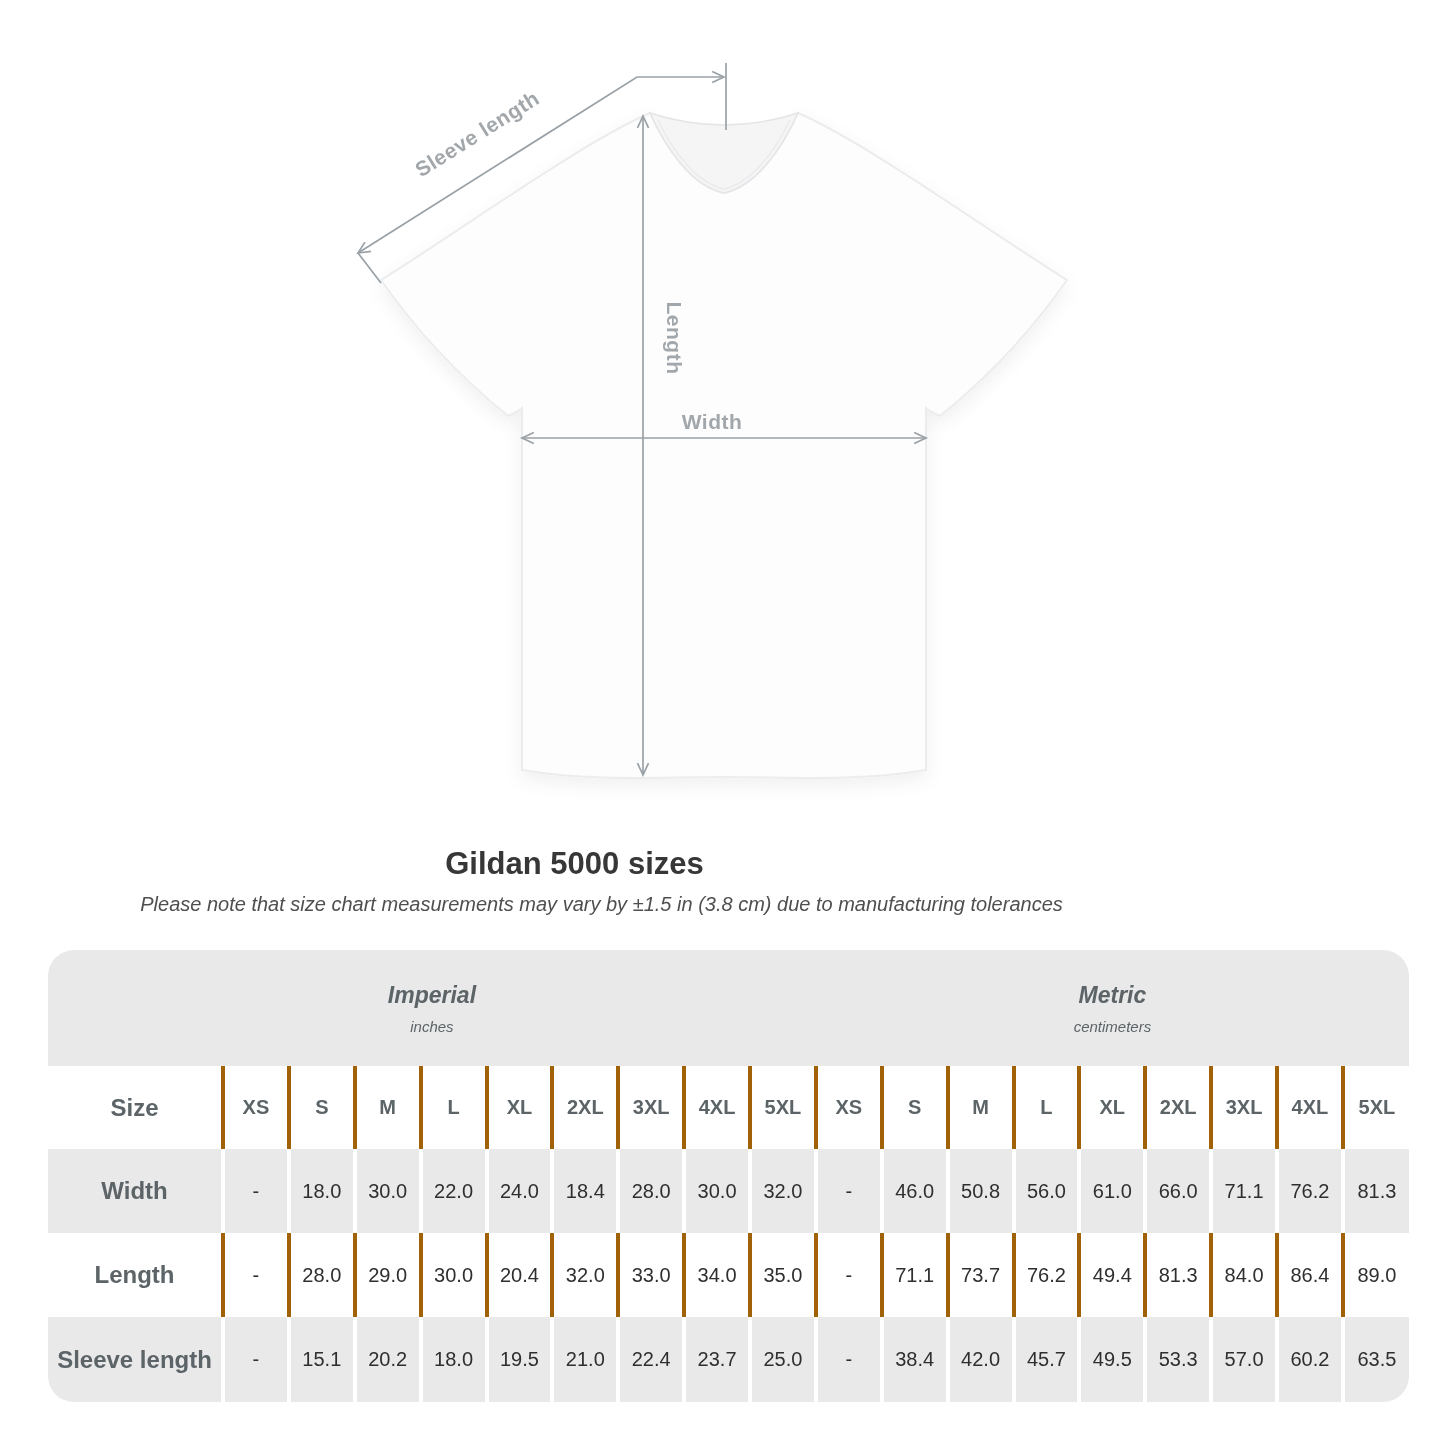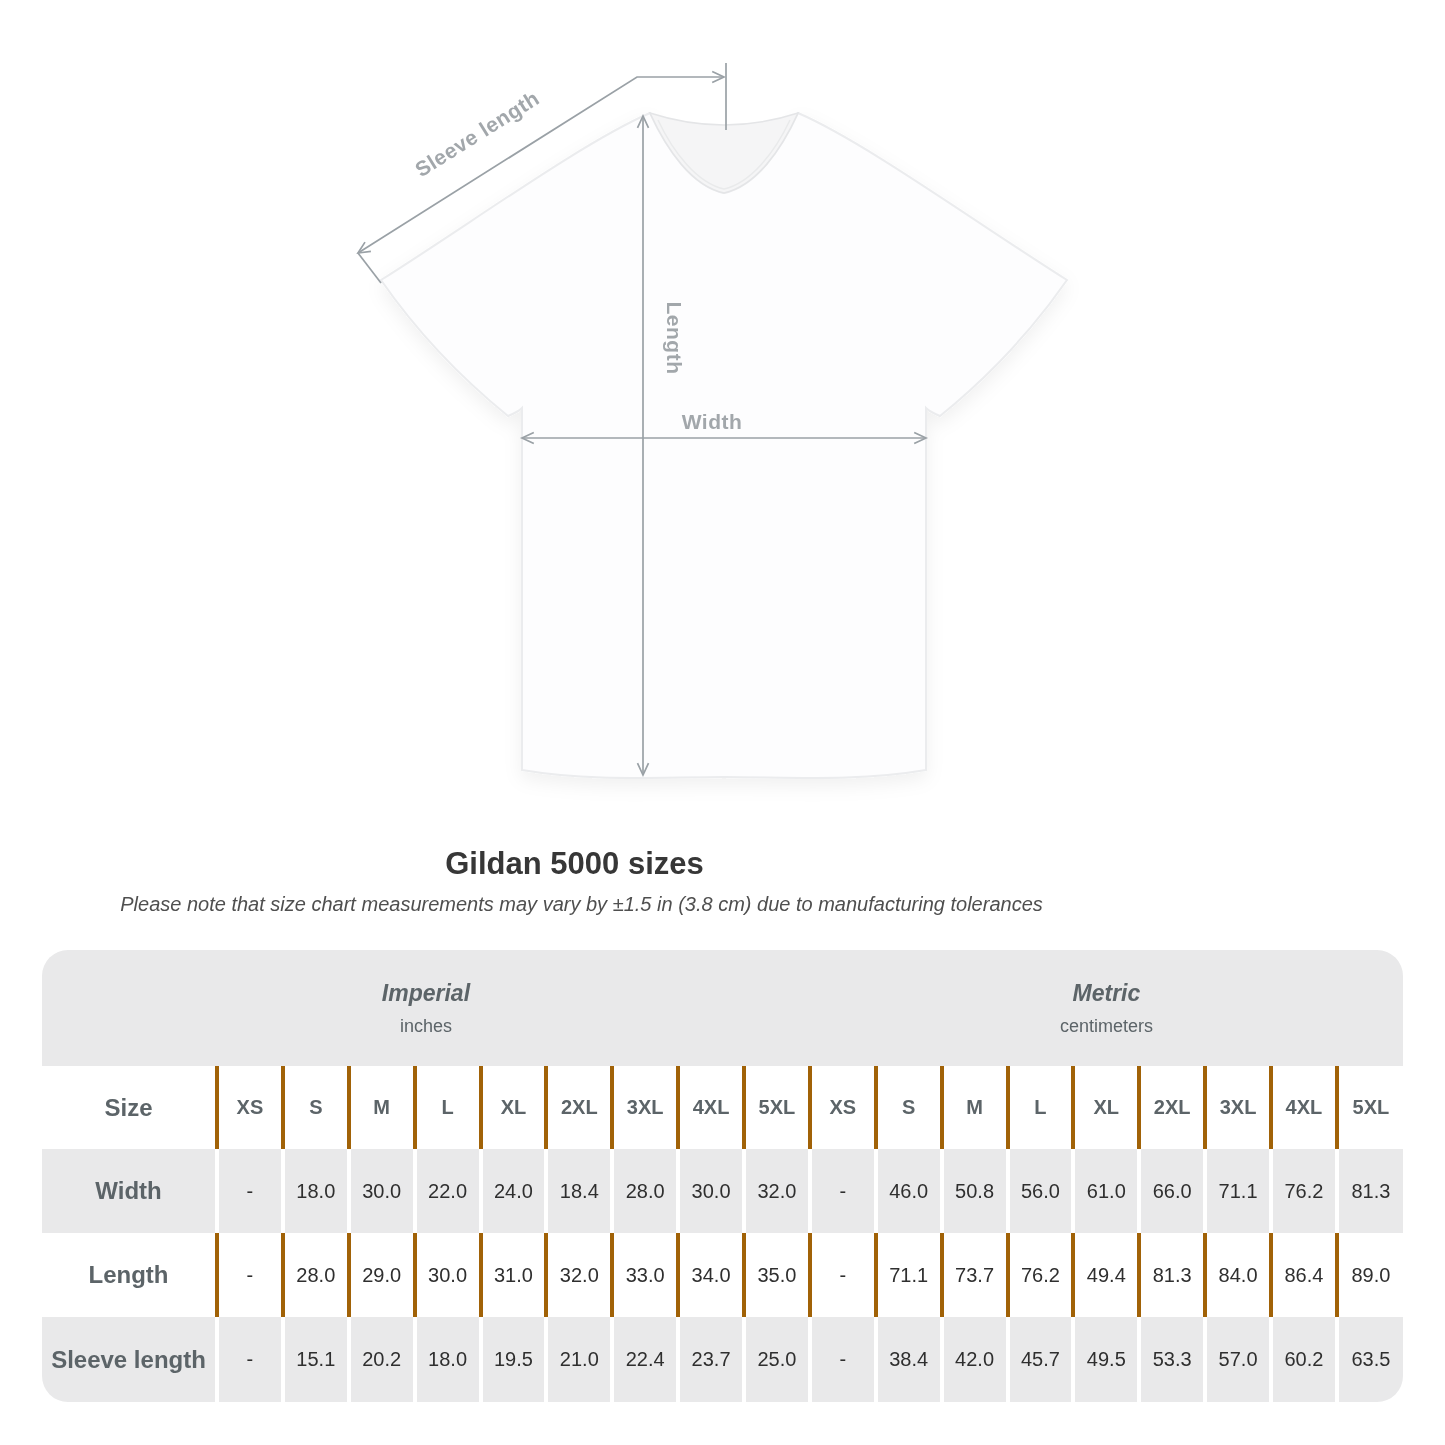--- a/index.html
+++ b/index.html
@@ -15,35 +15,35 @@
   .dim-line{stroke:#9aa1a6;stroke-width:1.7;fill:none;}
   .dim-label{fill:#a2a7ab;font-weight:bold;font-size:21px;letter-spacing:0.5px;}
 
   
   .chart-title{
     position:absolute;left:0;top:846px;width:1149px;text-align:center;
     font-size:31px;font-weight:bold;color:#373737;
   }
   .chart-note{
     position:absolute;left:0;top:893px;width:1163px;text-align:center;
-    font-size:20px;font-style:italic;color:#4f4f4f;
+    font-size:20px;font-style:italic;color:#4f4f4f;padding-left:20px;
   }
 
   
   .table-wrap{
-    position:absolute;left:42px;top:950px;width:1361px;height:452px;
+    position:absolute;left:48px;top:950px;width:1361px;height:452px;
     border-radius:26px;overflow:hidden;
   }
   table.size-table{
     width:100%;height:100%;border-collapse:collapse;table-layout:fixed;
   }
   table.size-table td{text-align:center;vertical-align:middle;padding:0;}
   tr.band td{background:#e9e9ea;}
   .band-name{font-size:23px;font-weight:bold;font-style:italic;color:#5c6468;}
-  .band-unit{font-size:18px;color:#5c6468;margin-top:9px;}
+  .band-unit{font-size:15px;font-style:italic;color:#5c6468;margin-top:9px;}
   tr.white td{background:#ffffff;border-left:4px solid #a16207;}
   tr.gray td{background:#e9e9ea;border-left:4px solid #ffffff;}
   tr.white td:first-child,tr.gray td:first-child{border-left:none;}
   td.lab{font-size:24px;font-weight:bold;color:#5c6468;}
   td.hd{font-size:20px;font-weight:bold;color:#5c6468;}
   td.val{font-size:20px;color:#2f2f2f;}
 </style>
 </head>
 <body>
 
@@ -183,21 +183,21 @@
         <td class="val">76.2</td>
         <td class="val">81.3</td>
       </tr>
 
       <tr class="white" style="height:84px">
         <td class="lab">Length</td>
         <td class="val">-</td>
         <td class="val">28.0</td>
         <td class="val">29.0</td>
         <td class="val">30.0</td>
-        <td class="val">31.0</td>
+        <td class="val">20.4</td>
         <td class="val">32.0</td>
         <td class="val">33.0</td>
         <td class="val">34.0</td>
         <td class="val">35.0</td>
         <td class="val">-</td>
         <td class="val">71.1</td>
         <td class="val">73.7</td>
         <td class="val">76.2</td>
         <td class="val">49.4</td>
         <td class="val">81.3</td>

